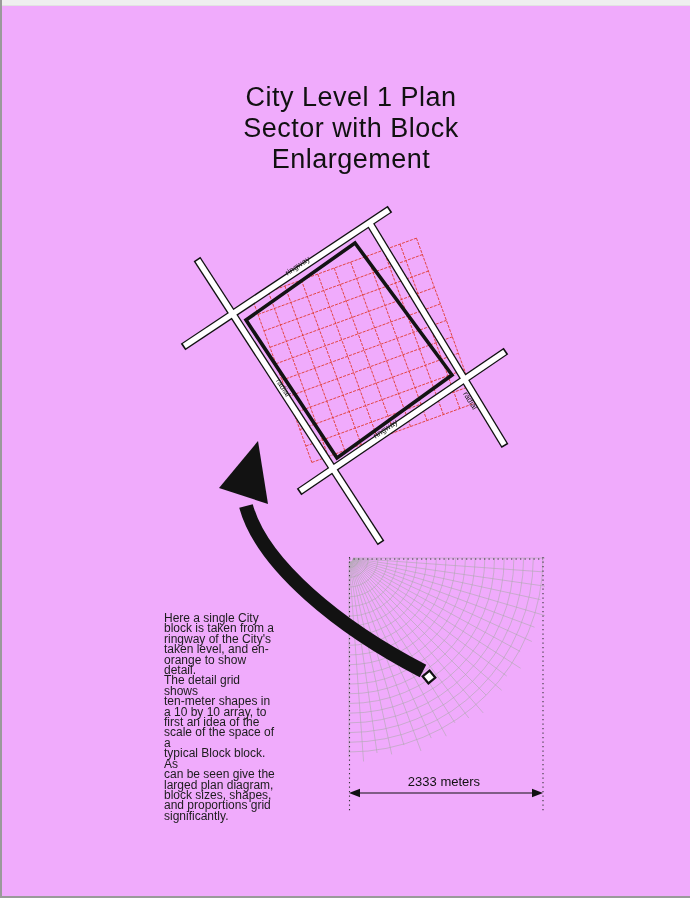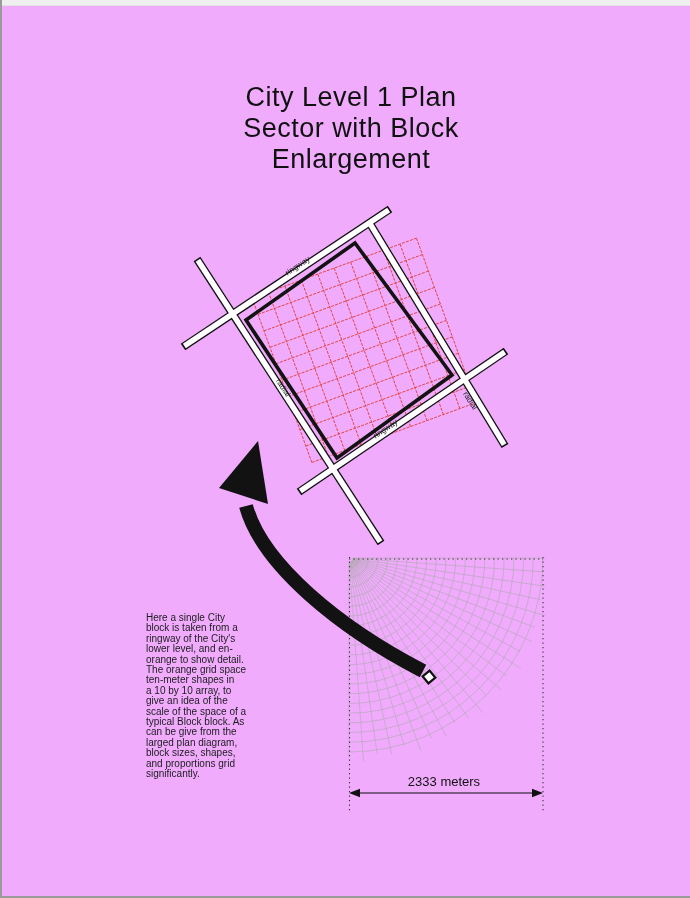--- a/index.html
+++ b/index.html
@@ -3,22 +3,22 @@
 <meta charset="utf-8">
 <style>
   html,body{margin:0;padding:0;background:#fff;}
   body{font-family:"Liberation Sans", sans-serif;}
   #page{position:relative;width:690px;height:898px;background:#f0abfc;overflow:hidden;}
   .top-strip{position:absolute;top:0;left:0;right:0;height:5px;background:#efefef;border-bottom:1px solid #e2e2e2;}
   .edge-left{position:absolute;left:0;top:0;bottom:0;width:2px;background:#9a9a9a;}
   .edge-bottom{position:absolute;left:0;right:0;bottom:0;height:2px;background:#9a9a9a;}
   .title{position:absolute;top:82px;left:0;width:702px;text-align:center;
          font-size:27px;line-height:31px;color:#111;letter-spacing:0.5px;}
-  .caption{position:absolute;left:146px;top:613px;width:112px;
-           font-size:10px;line-height:10.4px;color:#1c1c1c;}
+  .caption{position:absolute;left:164px;top:613px;width:112px;
+           font-size:12px;line-height:10.4px;color:#1c1c1c;}
   svg{position:absolute;top:0;left:0;}
   svg text{font-family:"Liberation Sans", sans-serif;}
   .road-label{font-size:8px;fill:#222;}
   .dim-label{font-size:13px;fill:#111;text-anchor:middle;}
 </style>
 </head>
 <body>
 
 <div id="page">
   <div class="top-strip"></div>
@@ -150,29 +150,29 @@
         <text x="281" y="389" text-anchor="middle" transform="rotate(57 281 389)" class="road-label">radial</text>
         <text x="468" y="402" text-anchor="middle" transform="rotate(58 468 402)" class="road-label">radial</text>
       </g>
     <polygon points="355,243 452,375 337,458 246,320" fill="none" stroke="#131313" stroke-width="3.6" stroke-linejoin="miter"></polygon>
   </svg>
 
   <div class="caption" id="caption">
       <div>Here a single City</div>
       <div>block is taken from a</div>
       <div>ringway of the City's</div>
-      <div>lower level, and en-</div>
+      <div>taken level, and en-</div>
       <div>orange to show detail.</div>
-      <div>The orange grid space</div>
+      <div>The detail grid shows</div>
       <div>ten-meter shapes in</div>
       <div>a 10 by 10 array, to</div>
-      <div>give an idea of the</div>
+      <div>first an idea of the</div>
       <div>scale of the space of a</div>
       <div>typical Block block.  As</div>
-      <div>can be give from the</div>
+      <div>can be seen give the</div>
       <div>larged plan diagram,</div>
       <div>block sizes, shapes,</div>
       <div>and proportions grid</div>
       <div>significantly.</div>
     </div>
 
   <div class="edge-left"></div>
   <div class="edge-bottom"></div>
 </div>
 

